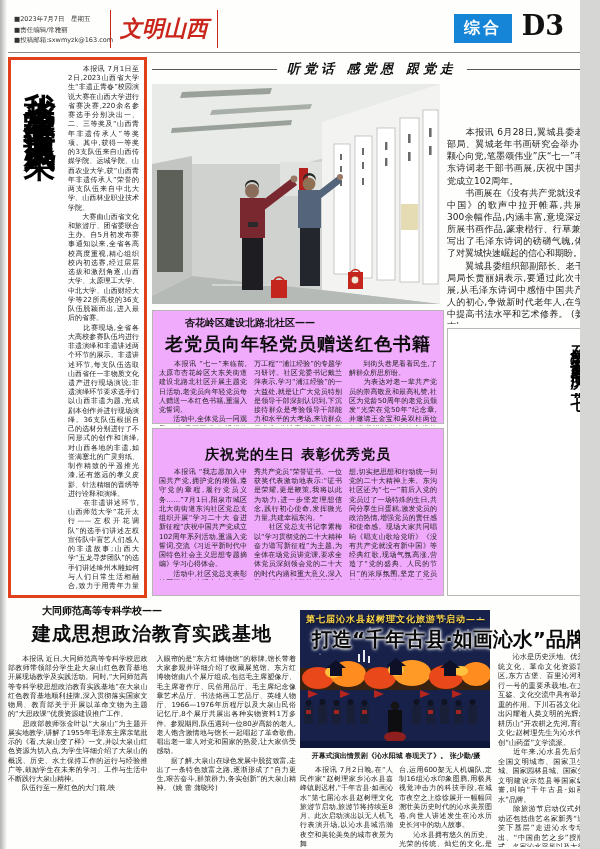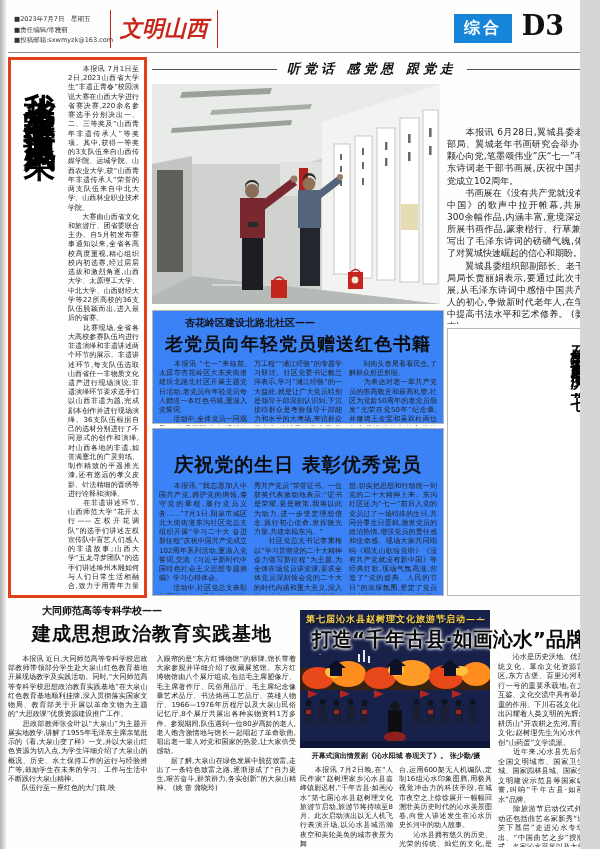--- a/index.html
+++ b/index.html
@@ -32,21 +32,21 @@
   .slogan-row{position:absolute;left:152px;top:60px;width:440px;display:flex;align-items:center;gap:10px;}
   .slogan-line{flex:1;border-top:1px solid #555;}
   .slogan-text{font-family:"DejaVu Serif","Liberation Serif",serif;font-style:italic;font-weight:bold;
         font-size:13px;letter-spacing:4px;color:#111;}
   
   .photo1{position:absolute;left:152px;top:84px;width:288px;height:220px;}
   .top-headline{position:absolute;left:330px;top:92px;font-size:20px;font-weight:800;color:#101010;
         white-space:nowrap;text-shadow:0 0 3px #fff,0 0 3px #fff;}
   .top-body{position:absolute;left:447px;top:126px;width:146px;height:198px;}
   
-  .mid-box{position:absolute;left:152px;width:292px;border:1px solid #b7b7b5;background:#3b82f6;
+  .mid-box{position:absolute;left:152px;width:292px;border:1px solid #b7b7b5;background:#f0abfc;
         box-sizing:border-box;padding:5px 6px;}
   .mid-box .kicker{margin-left:26px;}
   .cols{display:flex;gap:7px;margin-top:4px;}
   .cols > div{flex:1;}
   
   .shilou{position:absolute;left:447px;top:328px;width:146px;height:268px;border:1px solid #b7b7b5;
         background:#fff;box-sizing:border-box;padding:5px;overflow:hidden;}
   .shilou .vtitle{float:right;width:28px;height:248px;font-size:15px;letter-spacing:3px;margin-left:4px;}
   
   .datong{position:absolute;left:8px;top:604px;width:288px;height:242px;}
@@ -163,21 +163,21 @@
     <div class="cols">
       <div class="body-sm" style="height:66px;">　　本报讯 “七一”来临前,太原市杏花岭区大东关街道建设北路北社区开展主题党日活动,老党员向年轻党员每人赠送一本红色书籍,重温入党誓词。
 　　活动中,全体党员一同观看了《“千万工程”》视频并进行“千</div>
       <div class="body-sm" style="height:66px;">万工程”“浦江经验”的专题学习研讨。社区党委书记戴兰萍表示,学习“浦江经验”的一大益处,就是让广大党员特别是领导干部深刻认识到,下沉接待群众是考验领导干部能力和水平的大考场,来访群众是考官,信访案件是考题,群众满意是答案。</div>
       <div class="body-sm" style="height:66px;">　　到街头巷尾看看民生,了解群众所思所盼。
 　　为表达对老一辈共产党员的崇高敬意和最高礼赞,社区为党龄50周年的老党员颁发“光荣在党50年”纪念章,并邀请王金宝和吴双柱两位老党员讲述他们的入党故事。 (李佳丽)</div>
     </div>
   </div>
 
   <div class="mid-box" style="top:428px;height:168px;">
-    <div class="headline" style="font-size:19px;margin-top:18px;">庆祝党的生日 表彰优秀党员</div>
+    <div class="headline" style="font-size:14px;margin-top:12px;">庆祝党的生日 表彰优秀党员</div>
     <div class="cols">
       <div class="body-sm" style="height:112px;">　　本报讯 “我志愿加入中国共产党,拥护党的纲领,遵守党的章程,履行党员义务……”7月1日,阳泉市城区北大街街道东沟社区党总支组织开展“学习二十大 奋进新征程”庆祝中国共产党成立102周年系列活动,重温入党誓词,交流《习近平新时代中国特色社会主义思想专题摘编》学习心得体会。
 　　活动中,社区党总支表彰社区工作中表现突出的党员,并颁发“优</div>
       <div class="body-sm" style="height:112px;">秀共产党员”荣誉证书。一位获奖代表激动地表示:“证书是荣耀,更是鞭策,我将以此为动力,进一步坚定理想信念,践行初心使命,发挥微光力量,共建幸福东沟。”
 　　社区党总支书记李素梅以“学习贯彻党的二十大精神 奋力谱写新征程”为主题,为全体在场党员讲党课,要求全体党员深刻领会党的二十大的时代内涵和重大意义,深入学习领会习近平总书记提出的一系列新观点、新论断、新思</div>
       <div class="body-sm" style="height:112px;">想,切实把思想和行动统一到党的二十大精神上来。东沟社区还为“七一”前后入党的党员过了一场特殊的生日,共同分享生日蛋糕,激发党员的政治热情,增强党员的责任感和使命感。现场大家共同唱响《唱支山歌给党听》《没有共产党就没有新中国》等经典红歌,现场气氛高涨,营造了“党的盛典、人民的节日”的浓厚氛围,坚定了党员群众跟党走的信心。 (温 馨)</div>
     </div>
   </div>
 
   <div class="shilou">

